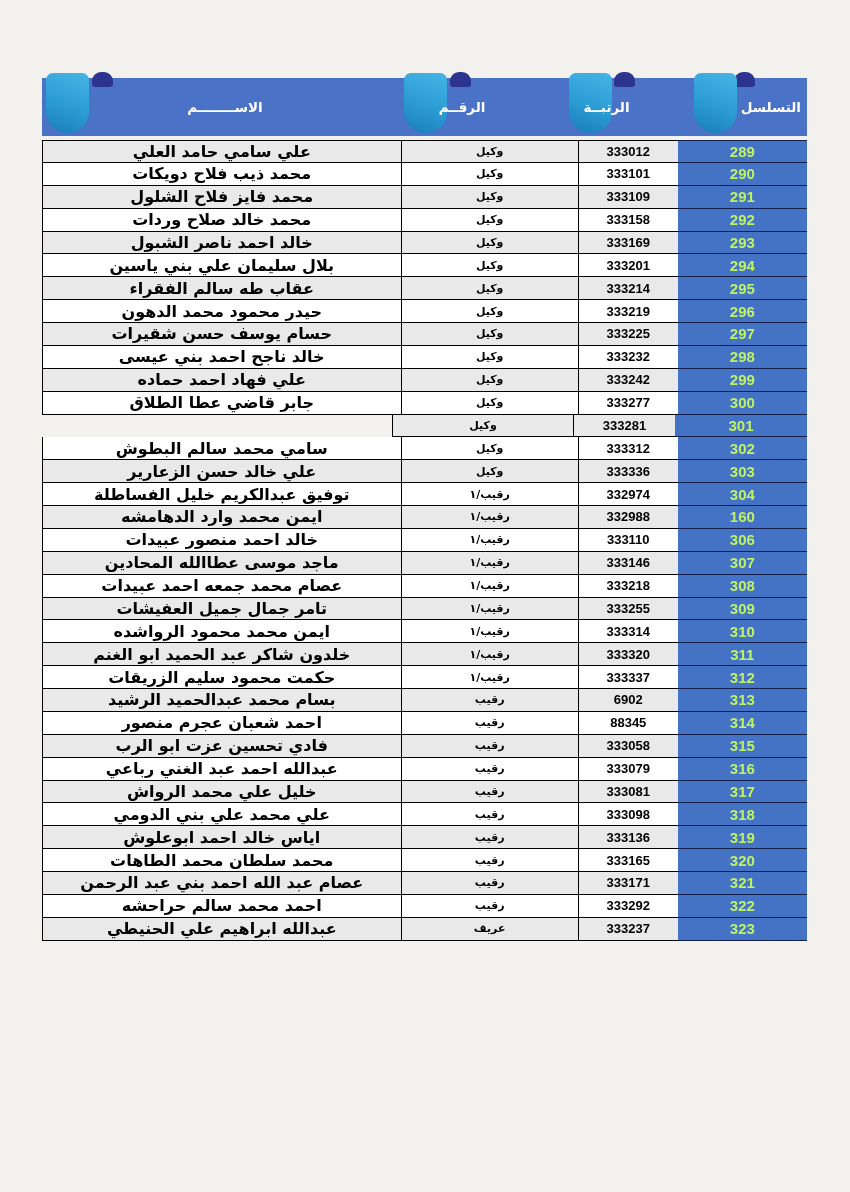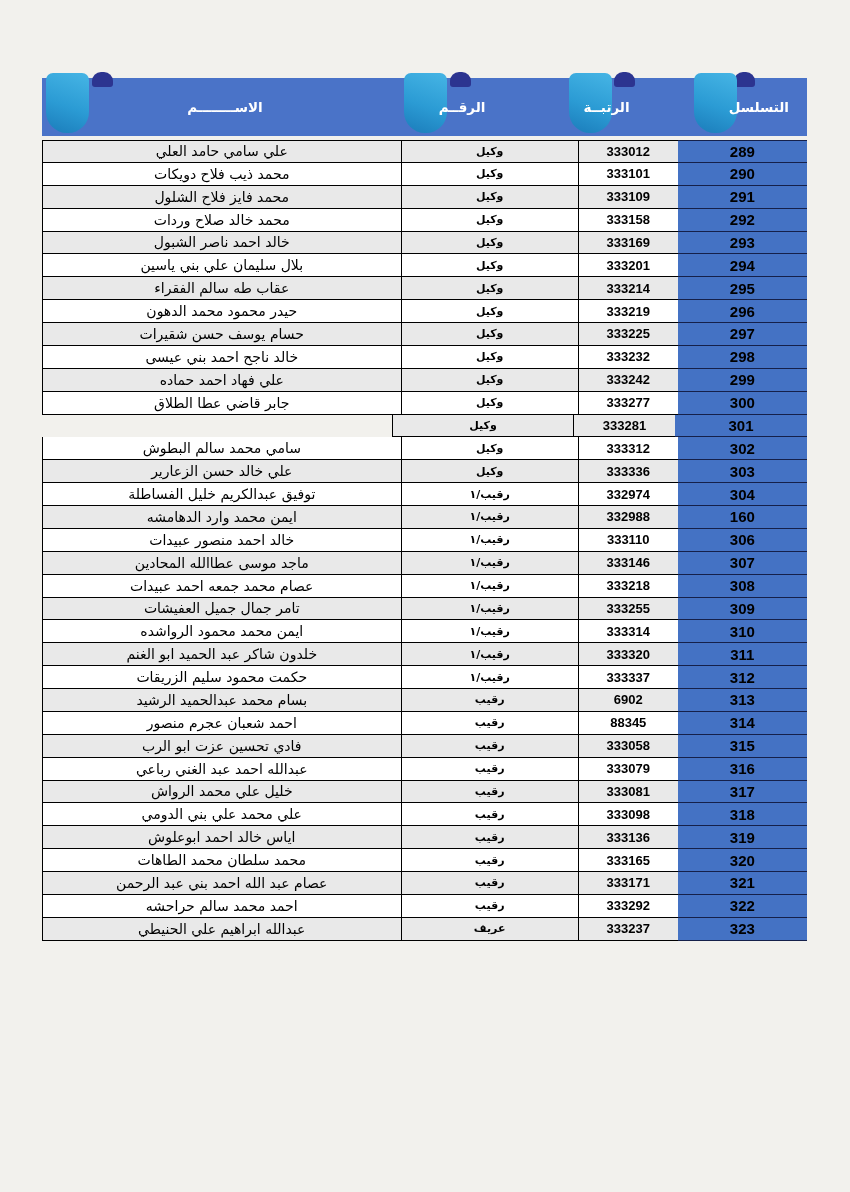--- a/index.html
+++ b/index.html
@@ -31,21 +31,21 @@
     display: flex;
     align-items: center;
     justify-content: center;
     height: 100%;
     font-size: 13.5px;
     font-weight: bold;
     position: relative;
     z-index: 3;
     white-space: nowrap;
   }
-  .th-serial { width: 110px; justify-content: flex-start; padding-right: 18px; overflow: hidden; }
+  .th-serial { width: 110px; justify-content: flex-start; padding-right: 6px; overflow: hidden; }
   .th-number { width: 108px; }
   .th-rank   { width: 181px; }
   .th-name   { width: 366px; }
 
   
   .tab-bump {
     position: absolute;
     top: -6px;
     width: 21px;
     height: 15px;
@@ -74,39 +74,39 @@
     display: flex;
     align-items: center;
     justify-content: center;
     height: 100%;
     overflow: hidden;
     white-space: nowrap;
   }
   .cell-serial {
     width: 132px;
     background: #4472c4;
-    color: #000000;
+    color: #bef264;
     font-family: "Liberation Sans", sans-serif;
     font-weight: bold;
     font-size: 15px;
     border-bottom: 1px solid #15204a;
   }
   .cell-number, .cell-rank, .cell-name {
     border-left: 1px solid #000000;
     border-bottom: 1px solid #000000;
     color: #000000;
   }
   .cell-number {
     width: 102px;
     font-family: "Liberation Sans", sans-serif;
     font-weight: bold;
     font-size: 13px;
   }
   .cell-rank { width: 181px; font-size: 11px; font-weight: bold; }
-  .cell-name { width: 366px; font-size: 14px;  font-weight: normal; }
+  .cell-name { width: 366px; font-size: 16px;  font-weight: bold; }
   .row:first-child .cell-number,
   .row:first-child .cell-rank,
   .row:first-child .cell-name { border-top: 1px solid #000000; }
   .row:first-child .cell-serial { border-top: 1px solid #15204a; }
   .row.alt .cell-number, .row.alt .cell-rank, .row.alt .cell-name { background: #e9e9e9; }
   .row:not(.alt) .cell-number, .row:not(.alt) .cell-rank, .row:not(.alt) .cell-name { background: #ffffff; }
 </style>
 </head>
 <body style="background: rgb(242, 241, 237);">
 

